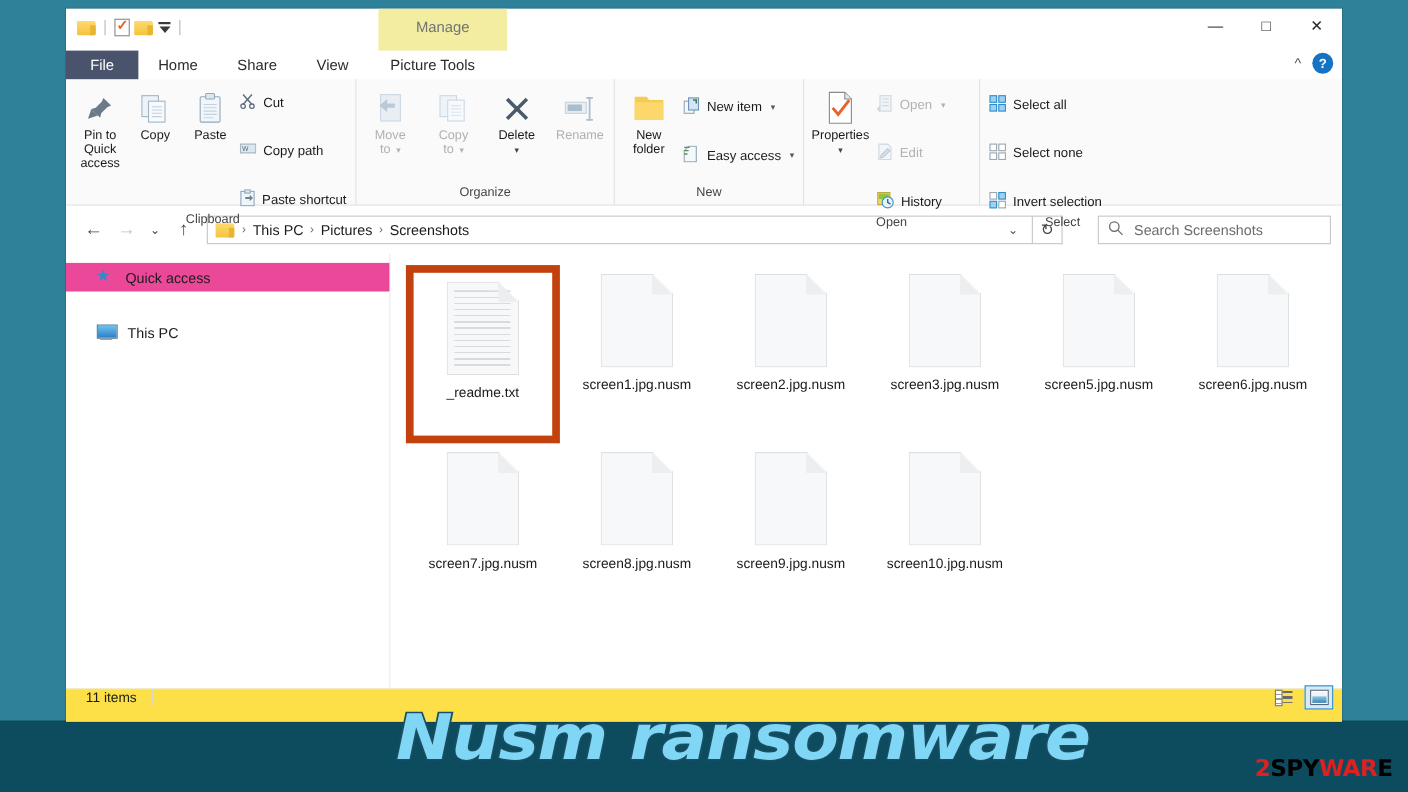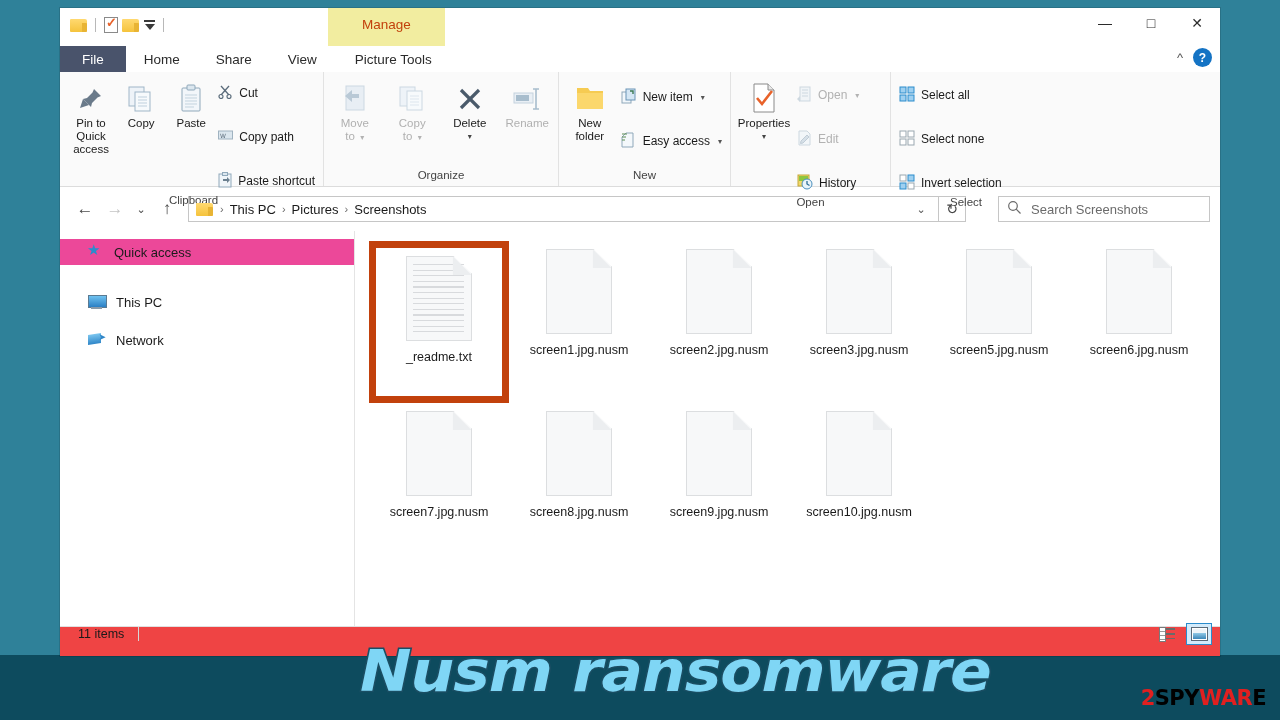--- a/index.html
+++ b/index.html
@@ -54,23 +54,23 @@
   }
   .qat-arrow {
     width: 0; height: 0; border-left: 5px solid transparent;
     border-right: 5px solid transparent; border-top: 6px solid #3a3a3a;
     margin-left: 2px;
   }
   .qat-arrow-wrap { display:flex; flex-direction:column; align-items:center; gap:2px;}
   .qat-arrow-bar { width: 11px; height: 2px; background: #3a3a3a; }
 
   .ctx-tab {
-    position: absolute; left: 268px; top: 0; width: 117px; height: 40px;
+    position: absolute; left: 284px; top: 0; width: 117px; height: 40px;
     background: #f2eda0; text-align: center; padding-top: 9px;
-    font-size: 13.5px; color: #c2410c;
+    font-size: 13.5px; color: #737373;
   }
   .wincontrols {
     position: absolute; right: 0; top: 0; display: flex;
   }
   .wc {
     width: 46px; height: 30px; display: flex; align-items: center;
     justify-content: center; font-size: 14px; color: #2b2b2b;
   }
 
   
@@ -242,21 +242,21 @@
       to bottom, #d8dadd 0 1.3px, transparent 1.3px 5.6px);
   }
   .fname {
     font-size: 12.5px; color: #1a1a1a; text-align: center; line-height: 16px;
     width: 110px; word-break: break-all;
   }
 
   
   .statusbar {
     height: 30px; border-top: 1px solid #e0e0e0; display: flex;
-    align-items: center; padding: 0 8px 16px 18px; flex: none; background: #ef4444;
+    align-items: center; padding: 0 8px 16px 18px; flex: none; background: #fde047;
     font-size: 12.5px; color: #1a1a1a;
   }
   .status-sep { width: 1px; height: 14px; background: #d6d6d6; margin-left: 14px; }
   .viewtoggles { margin-left: auto; display: flex; gap: 6px; align-items: center; }
   .vt {
     width: 26px; height: 22px; display: flex; align-items: center;
     justify-content: center;
   }
   .vt.active { border: 1px solid #2b8ccc; background: #d3ebfb; }
   .vt-details { width: 16px; height: 13px; position: relative; }
@@ -649,24 +649,20 @@
         <span class="star-ico ic"></span>
         <span>Quick access</span>
       </div>
       <div class="nav-gap"></div>
       <div class="nav-gap"></div>
       <div class="nav-item">
         <span class="pc-ico ic"></span>
         <span>This PC</span>
       </div>
       <div class="nav-gap"></div>
-      <div class="nav-item">
-        <span class="net-ico ic"></span>
-        <span>Network</span>
-      </div>
     </div>
 
     <div class="content">
       <div class="grid">
 
         <div class="file-tile selected">
           <span class="fico lines">
             <span class="page"></span>
             <span class="lns"></span>
             <span class="fold"></span>

